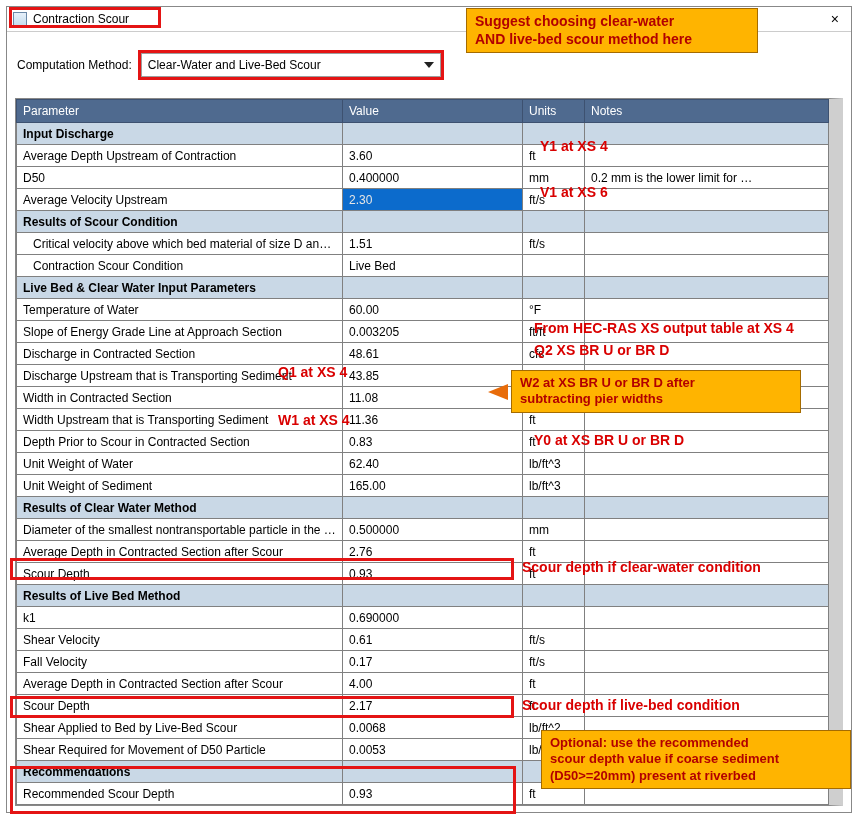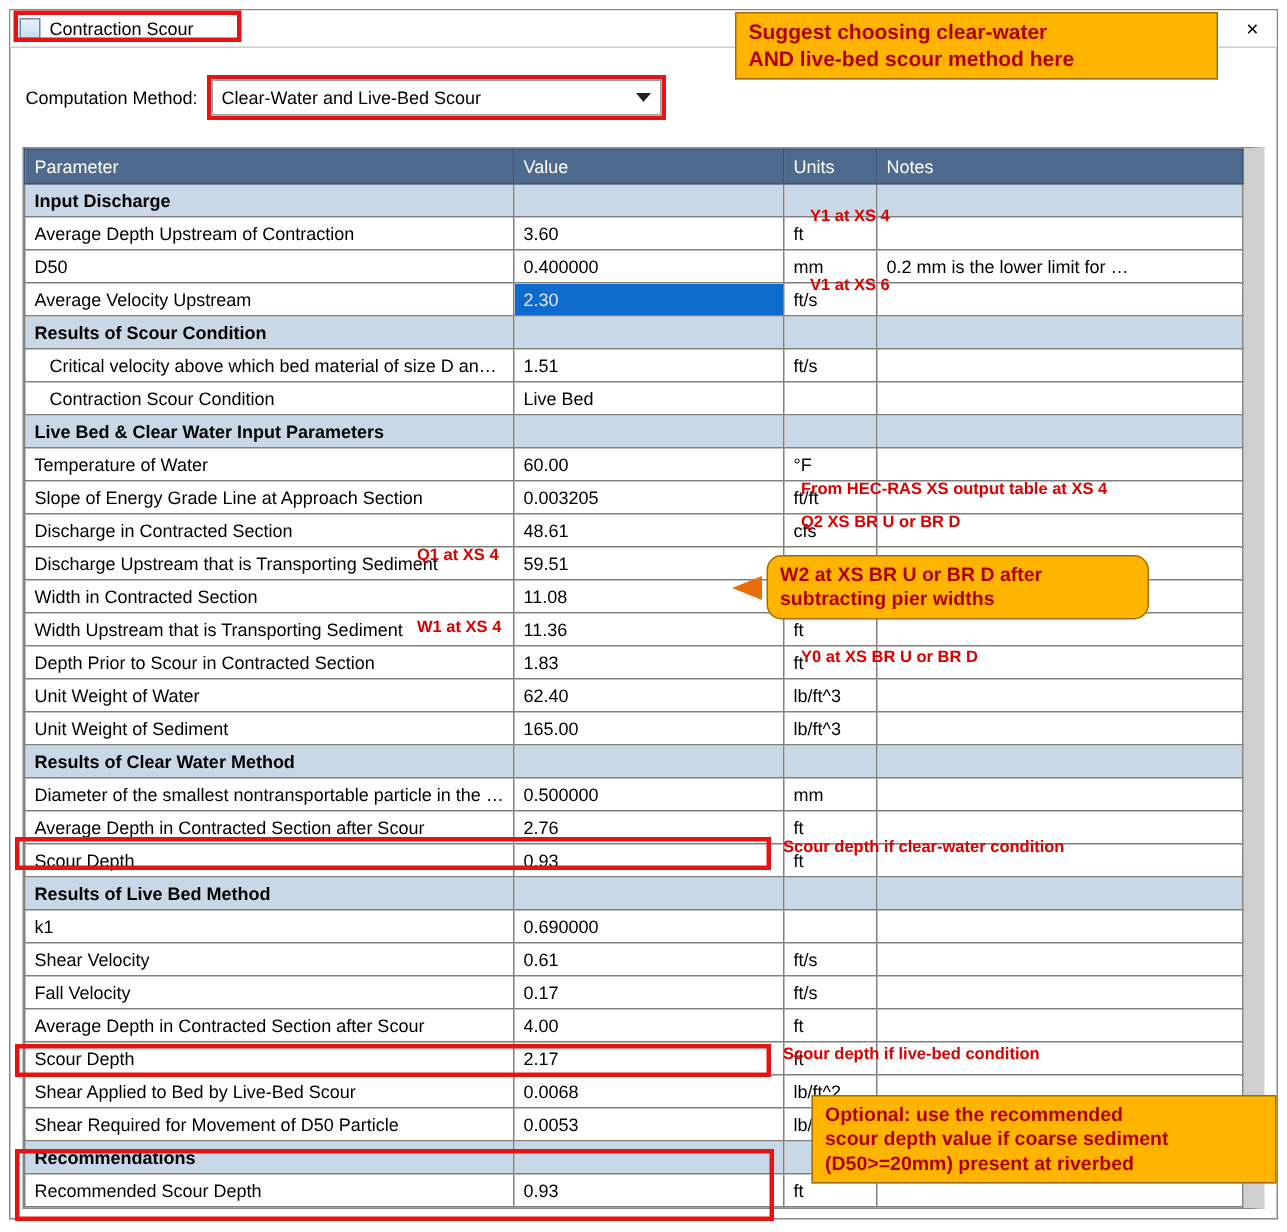--- a/index.html
+++ b/index.html
@@ -115,21 +115,21 @@
       left: 2px; top: 0;
       width: 152px; height: 21px;
       border: 3px solid #e41414;
       pointer-events: none;
     }
 
     .annot {
       position: absolute;
       color: #d90000;
       font-weight: bold;
-      font-size: 11px;
+      font-size: 14px;
       pointer-events: none;
     }
     .orangebox {
       position: absolute;
       background: #ffb400;
       border: 1px solid #a56b00;
       padding: 4px 8px;
       color: #b20000;
       font-weight: bold;
       font-size: 14px;
@@ -245,39 +245,39 @@
             <td></td>
           </tr>
           <tr>
             <td>Discharge in Contracted Section</td>
             <td class="val-cell">48.61</td>
             <td>cfs</td>
             <td></td>
           </tr>
           <tr>
             <td>Discharge Upstream that is Transporting Sediment</td>
-            <td class="val-cell">59.51</td>
+            <td class="val-cell">43.85</td>
             <td>cfs</td>
             <td></td>
           </tr>
           <tr>
             <td>Width in Contracted Section</td>
             <td class="val-cell">11.08</td>
             <td>ft</td>
             <td></td>
           </tr>
           <tr>
             <td>Width Upstream that is Transporting Sediment</td>
             <td class="val-cell">11.36</td>
             <td>ft</td>
             <td></td>
           </tr>
           <tr>
             <td>Depth Prior to Scour in Contracted Section</td>
-            <td class="val-cell">1.83</td>
+            <td class="val-cell">0.83</td>
             <td>ft</td>
             <td></td>
           </tr>
           <tr>
             <td>Unit Weight of Water</td>
             <td class="val-cell">62.40</td>
             <td>lb/ft^3</td>
             <td></td>
           </tr>
           <tr>
@@ -368,30 +368,30 @@
             <td>Recommended Scour Depth</td>
             <td class="val-cell">0.93</td>
             <td>ft</td>
             <td></td>
           </tr>
         </tbody>
     </table>
   </div>
 </div>
 
-<div class="orangebox" style="left:466px; top:8px; width:322px;margin-left:24px;">Suggest choosing clear-water<br>AND live-bed scour method here</div>
+<div class="orangebox" style="left:466px; top:8px; width:292px;">Suggest choosing clear-water<br>AND live-bed scour method here</div>
 
 <div class="annot" style="left:540px; top:138px;">Y1 at XS 4</div>
 <div class="annot" style="left:540px; top:184px;">V1 at XS 6</div>
 <div class="annot" style="left:534px; top:320px;">From HEC-RAS XS output table at XS 4</div>
 <div class="annot" style="left:534px; top:342px;">Q2 XS BR U or BR D</div>
 <div class="annot" style="left:278px; top:364px;">Q1 at XS 4</div>
 
 <div class="arrow-left" style="left:488px; top:384px;"></div>
-<div class="orangebox small-orangebox" style="left:511px; top:370px; width:255px;border-radius:10px;">W2 at XS BR U or BR D after<br>subtracting pier widths</div>
+<div class="orangebox small-orangebox" style="left:511px; top:370px; width:290px;">W2 at XS BR U or BR D after<br>subtracting pier widths</div>
 
 <div class="annot" style="left:278px; top:412px;">W1 at XS 4</div>
 <div class="annot" style="left:534px; top:432px;">Y0 at XS BR U or BR D</div>
 
 <div class="annot" style="left:522px; top:559px;">Scour depth if clear-water condition</div>
 <div class="annot" style="left:522px; top:697px;">Scour depth if live-bed condition</div>
 
 <div class="orangebox small-orangebox" style="left:541px; top:730px; width:310px;">Optional: use the recommended<br>scour depth value if coarse sediment<br>(D50&gt;=20mm) present at riverbed</div>
 
 <div class="redbox" style="left:10px; top:558px; width:504px; height:22px;"></div>

